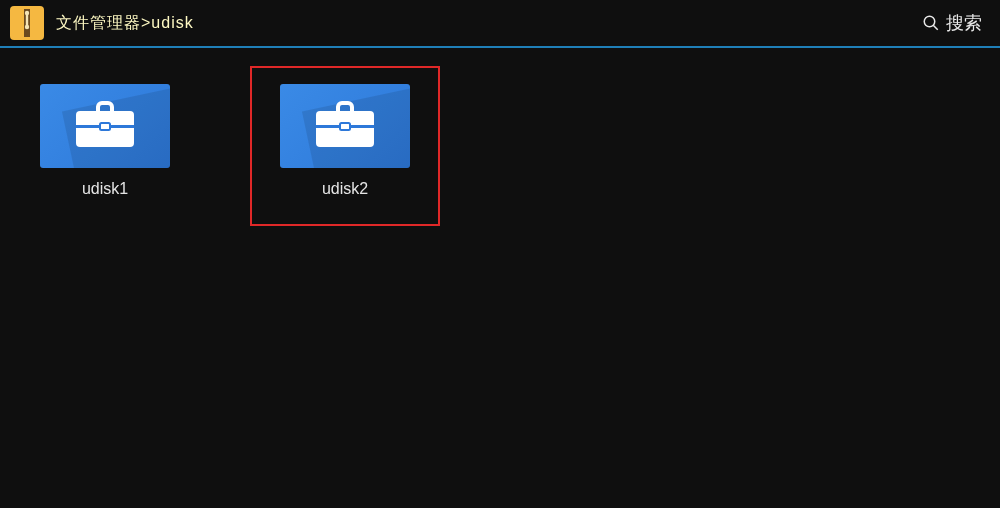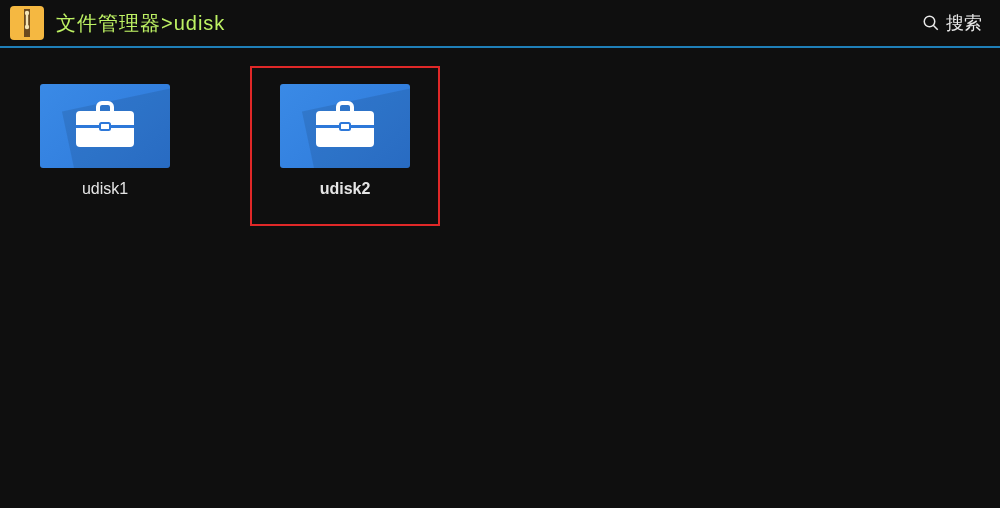--- a/index.html
+++ b/index.html
@@ -24,22 +24,22 @@
       height: 34px;
       background: #f5b841;
       border-radius: 4px;
       display: flex;
       align-items: center;
       justify-content: center;
       margin-right: 12px;
     }
     .app-icon svg { width: 20px; height: 28px; }
     .breadcrumb {
-      font-size: 20px;
-      color: #bef264;
+      font-size: 16px;
+      color: #fef9c3;
       letter-spacing: 1px;
     }
     .search {
       position: absolute;
       right: 18px;
       top: 0;
       height: 46px;
       display: flex;
       align-items: center;
       gap: 6px;
@@ -61,21 +61,21 @@
       width: 190px;
       height: 160px;
       border: 2px solid transparent;
       display: flex;
       flex-direction: column;
       align-items: center;
       justify-content: flex-start;
       padding-top: 16px;
       cursor: pointer;
     }
-    .item-wrap.selected { border-color: #e02828; font-weight: bold; }
+    .item-wrap.selected { border-color: #e02828; }
     .folder-icon {
       width: 130px;
       height: 84px;
       border-radius: 3px;
       background: linear-gradient(135deg, #3a8ae6 0%, #2d78d9 100%);
       position: relative;
       display: flex;
       align-items: center;
       justify-content: center;
       overflow: hidden;

